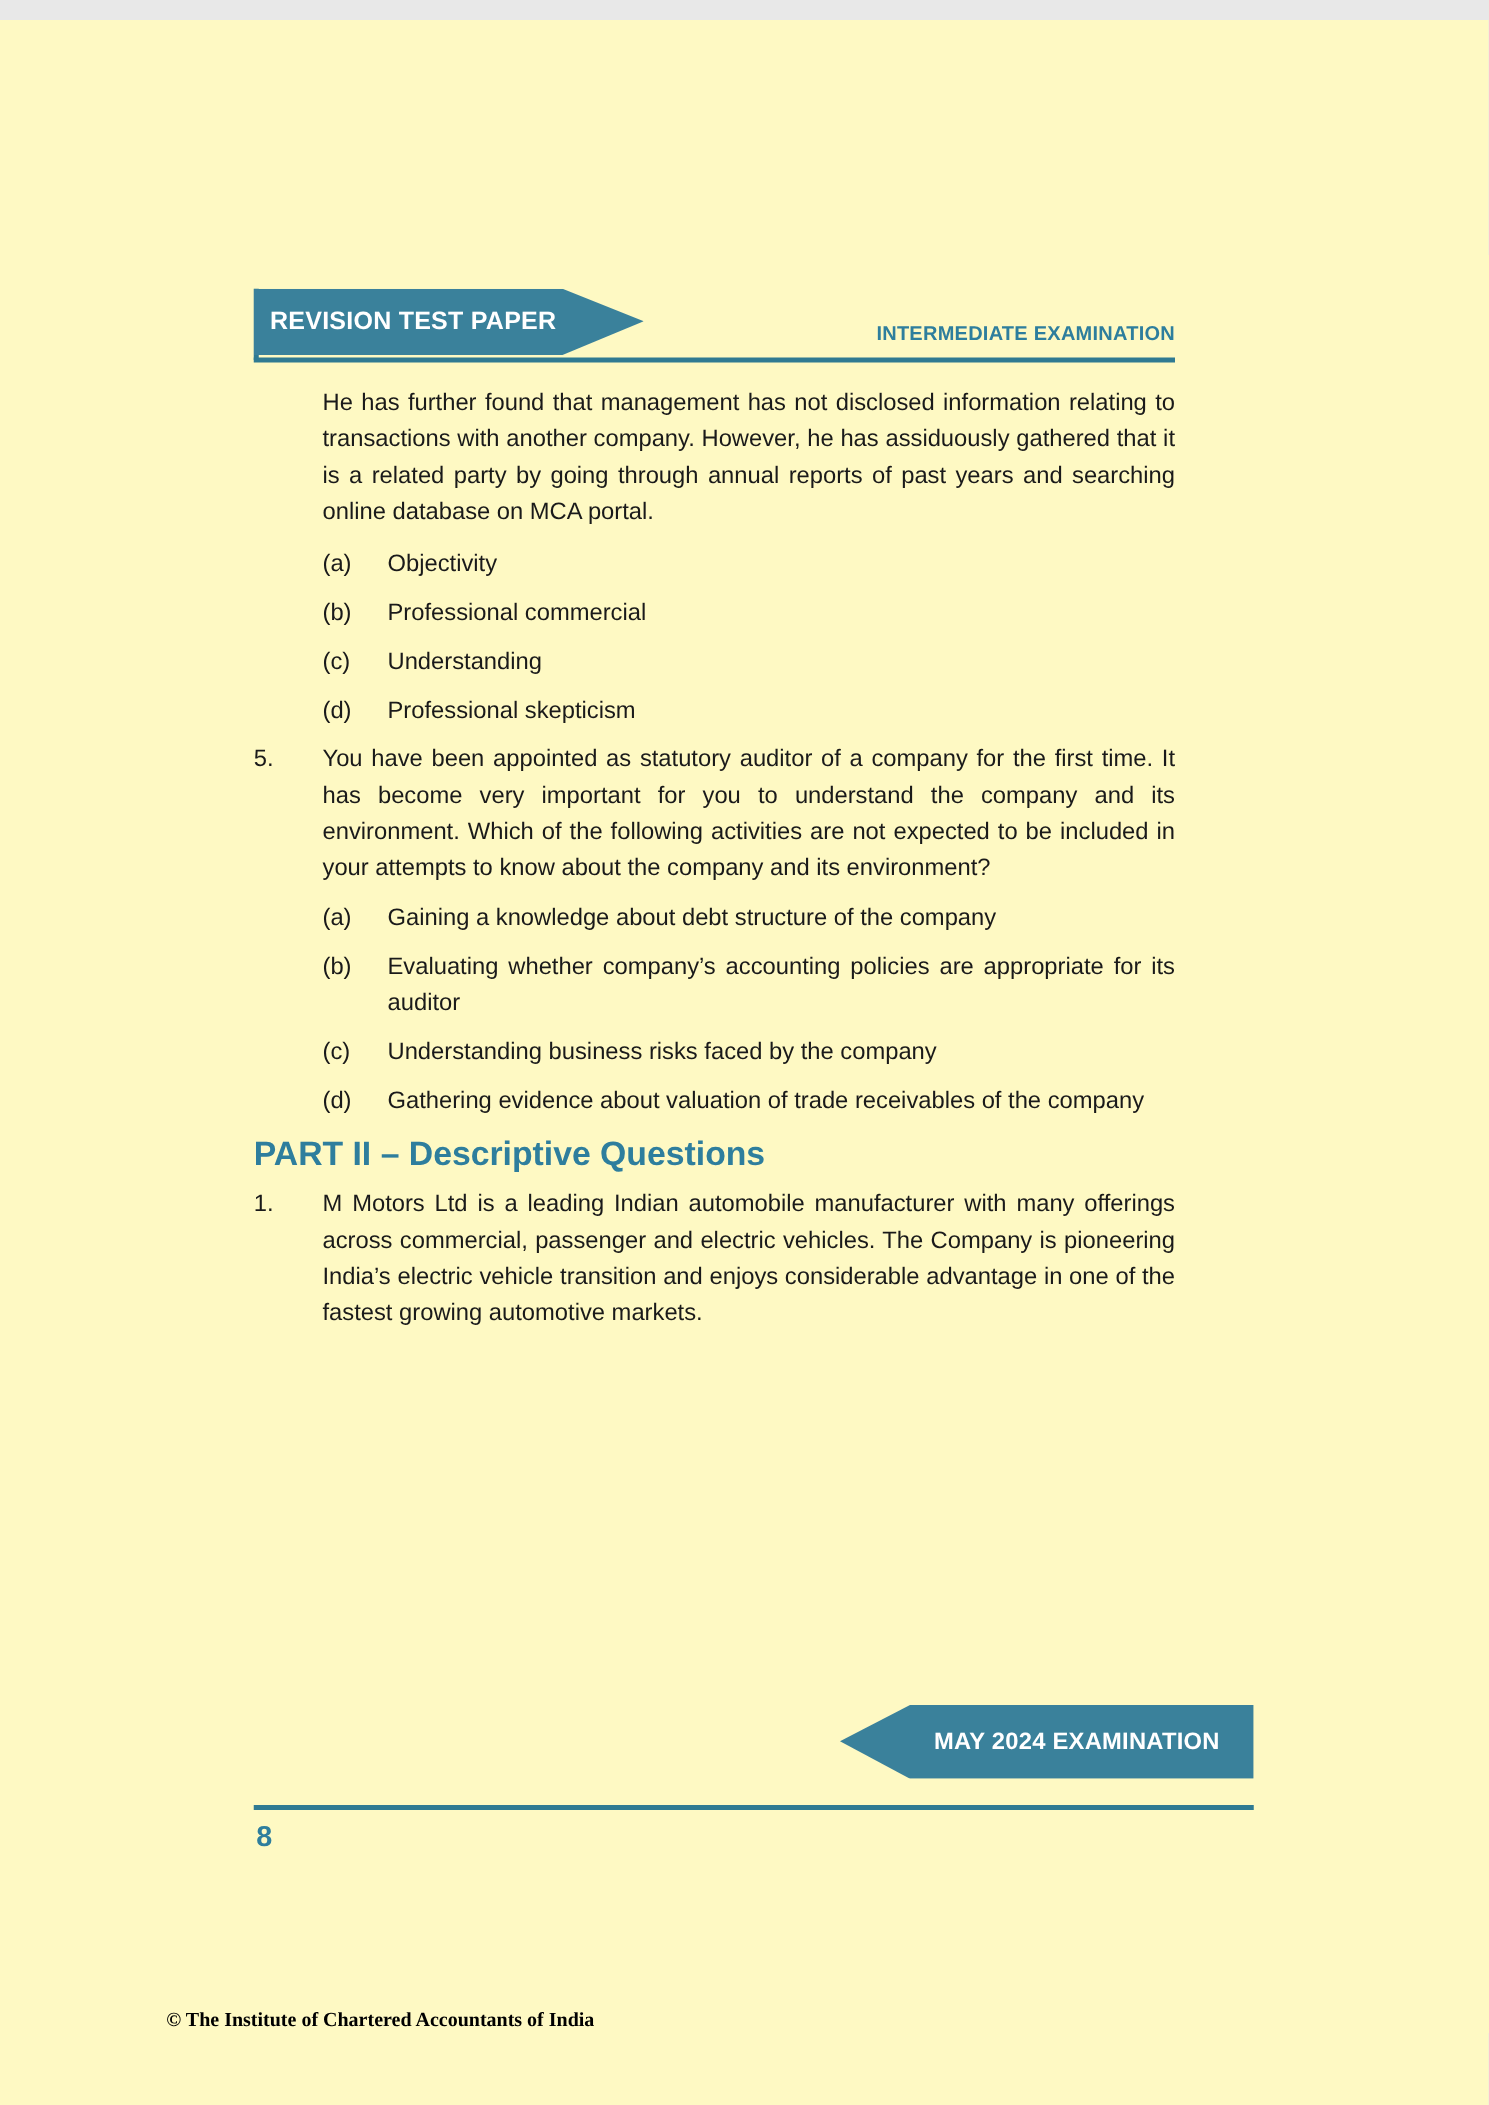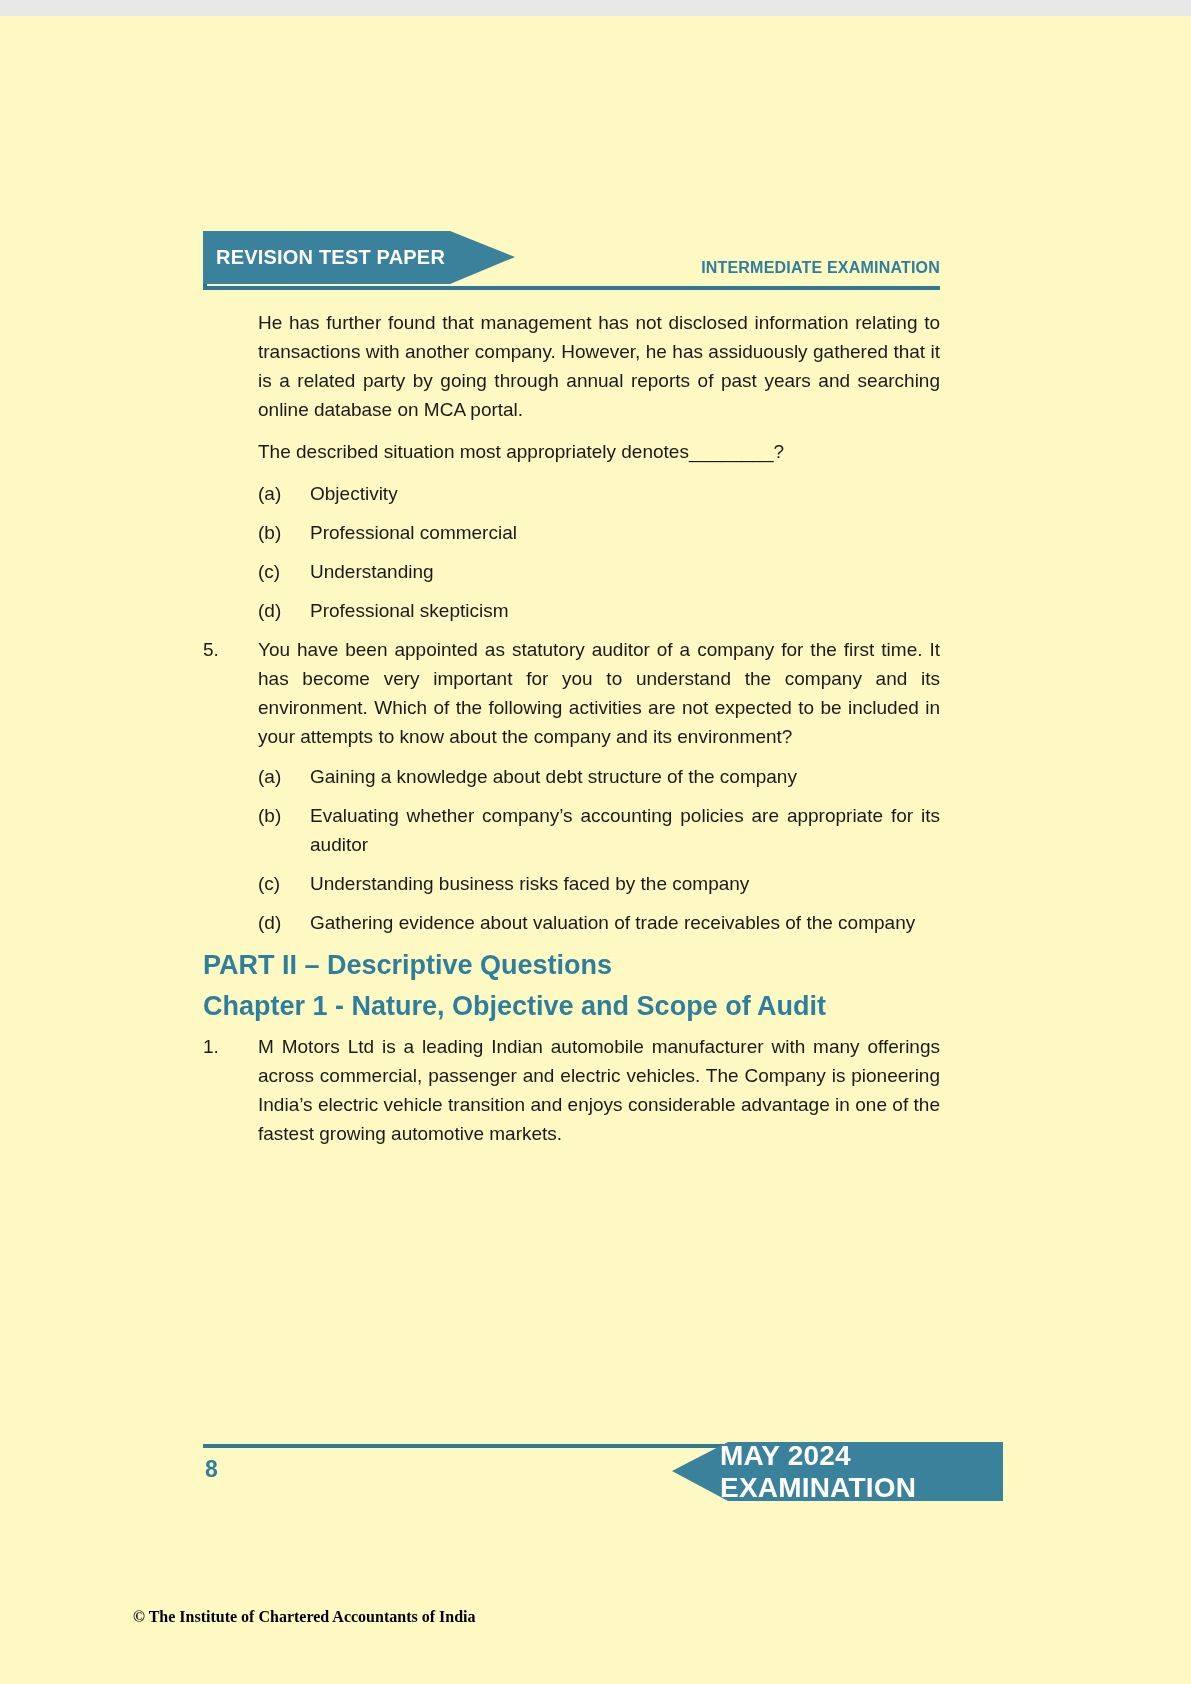--- a/index.html
+++ b/index.html
@@ -66,27 +66,27 @@
   
   .ftr-line {
     position:absolute; left:203px; top:1428px;
     width:800px; height:4px; background:#2F7A92;
   }
   .ftr-page-num {
     position:absolute; left:205px; top:1440px;
     color:#2E7E9D; font-weight:bold; font-size:23px;
   }
   .ftr-banner {
-    position:absolute; left:672px; top:1426px;
+    position:absolute; left:672px; top:1348px;
     width:331px; height:59px;
     background:#3A819B;
     clip-path:polygon(0 29px, 56px 0, 331px 0, 331px 59px, 56px 59px);
     display:flex; align-items:center; justify-content:center;
     box-sizing:border-box; padding-left:48px;
-    color:#ffffff; font-weight:bold; font-size:28px;
+    color:#ffffff; font-weight:bold; font-size:19px;
     letter-spacing:0.2px;
   }
   .copyright {
     position:absolute; left:133px; top:1592px;
     font-family:"Liberation Serif", serif;
     font-weight:bold; font-size:16px; color:#000000;
   }
 </style>
 </head>
 <body>
@@ -96,21 +96,20 @@
   <div class="hdr-banner-edge"></div>
   <div class="hdr-banner">
     <span>REVISION TEST PAPER</span>
   </div>
   <div class="hdr-right-title">INTERMEDIATE EXAMINATION</div>
   <div class="hdr-line"></div>
 
   <div class="content">
 
     <p class="para">He has further found that management has not disclosed information relating to transactions with another company. However, he has assiduously gathered that it is a related party by going through annual reports of past years and searching online database on MCA portal.</p>
-    <p class="para">The described situation most appropriately denotes________?</p>
 
     <div class="opt">
       <span class="opt-label">(a)</span>
       <span class="opt-text">Objectivity</span>
     </div>
     <div class="opt">
       <span class="opt-label">(b)</span>
       <span class="opt-text">Professional commercial</span>
     </div>
     <div class="opt">
@@ -138,21 +137,20 @@
     <div class="opt">
       <span class="opt-label">(c)</span>
       <span class="opt-text">Understanding business risks faced by the company</span>
     </div>
     <div class="opt">
       <span class="opt-label">(d)</span>
       <span class="opt-text">Gathering evidence about valuation of trade receivables of the company</span>
     </div>
 
     <div class="section-heading">PART II – Descriptive Questions</div>
-    <div class="section-heading">Chapter 1 - Nature, Objective and Scope of Audit</div>
 
     <div class="question">
       <span class="q-num">1.</span>
       <span class="q-text">M Motors Ltd is a leading Indian automobile manufacturer with many offerings across commercial, passenger and electric vehicles. The Company is pioneering India’s electric vehicle transition and enjoys considerable advantage in one of the fastest growing automotive markets.</span>
     </div>
 
   </div>
 
   <div class="ftr-line"></div>
   <div class="ftr-page-num">8</div>

